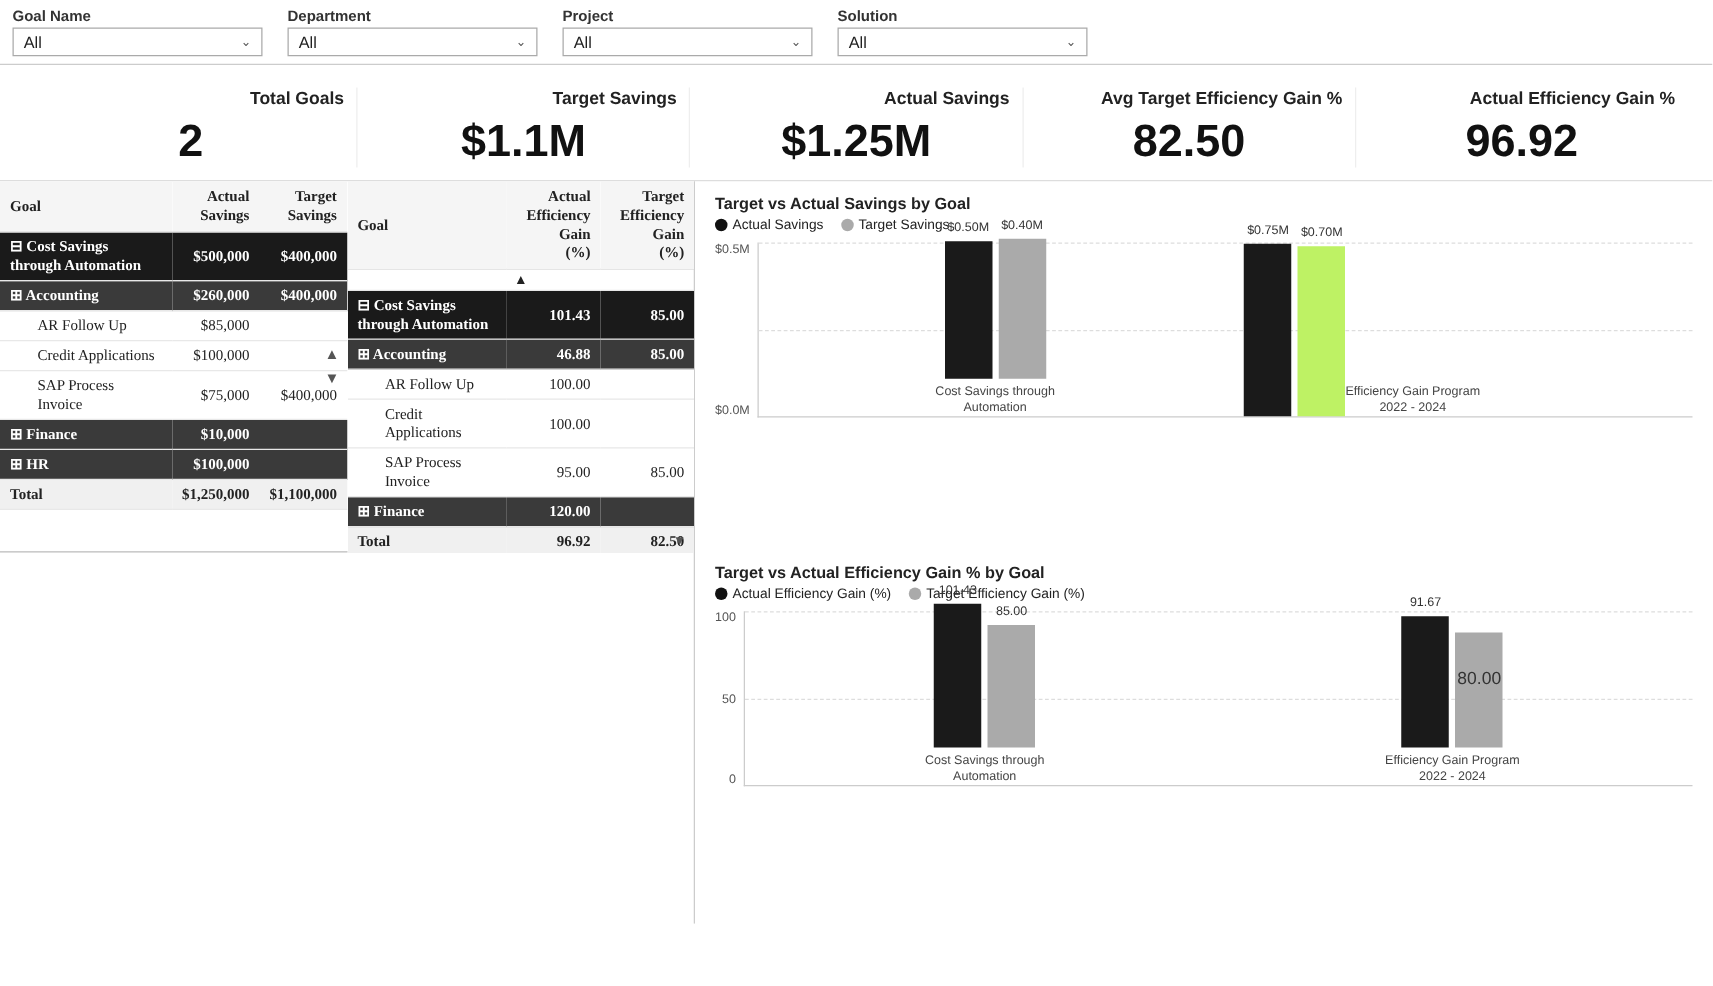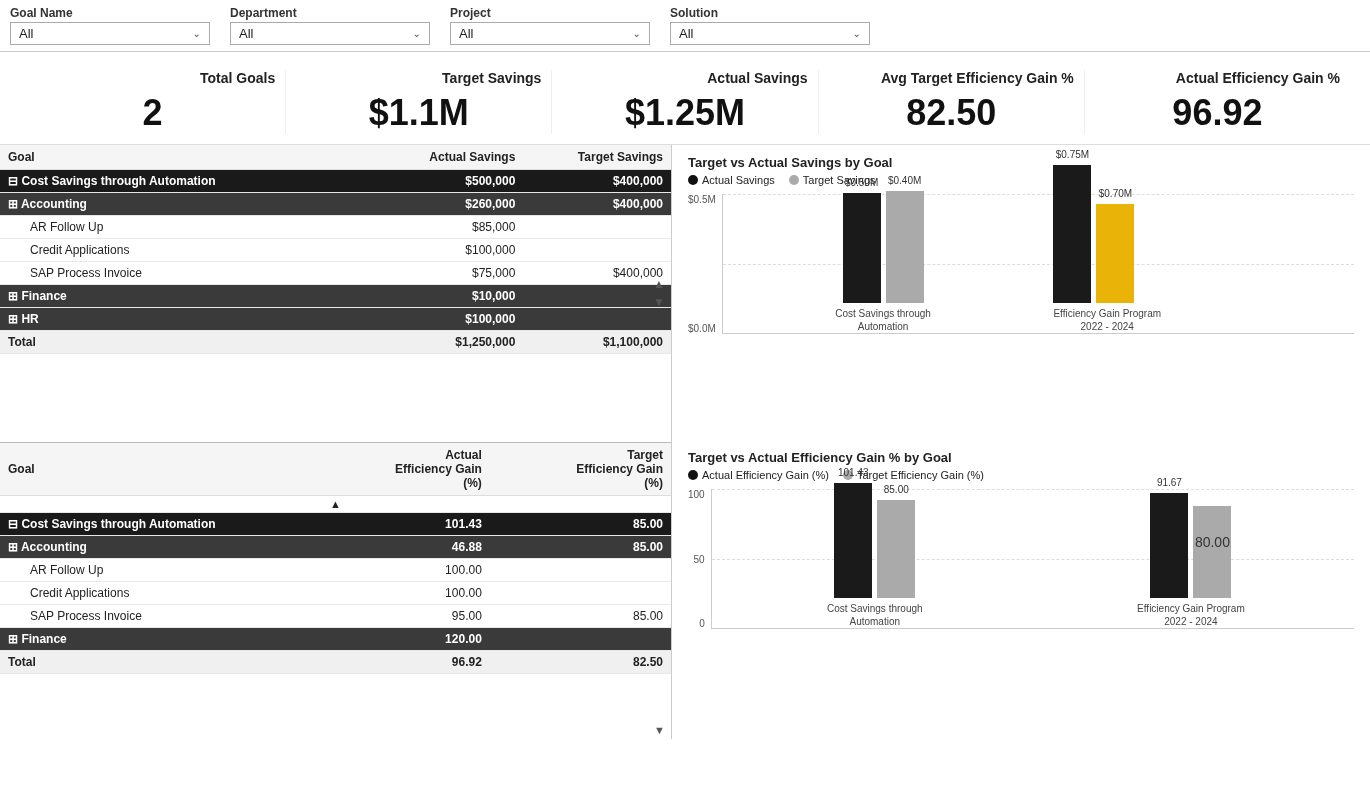--- a/index.html
+++ b/index.html
@@ -51,25 +51,26 @@
     .kpi-card:last-child { border-right: none; }
     .kpi-title { font-size: 14px; font-weight: 700; color: #222; margin-bottom: 6px; text-align: right; }
     .kpi-value { font-size: 36px; font-weight: 700; color: #111; }
 
     .main-content {
       display: flex;
       height: calc(789px - 100px - 95px);
     }
 
     .left-panel {
-      width: 672px;
-      display: flex;
-      flex-direction: column;
+      width: 556px;
+      display: flex;
+      flex-direction: row;
       border-right: 1px solid #ccc;
       overflow: hidden;
+      font-family: Liberation Serif, serif;
     }
 
     .table-section {
       flex: 1;
       overflow: hidden;
       border-bottom: 1px solid #bbb;
     }
 
     .table-container {
       overflow-y: auto;
@@ -377,26 +378,26 @@
               <div style="display: flex; align-items: flex-end; gap: 5px;">
                 <div style="width: 38px; height: 110px; background: rgb(26, 26, 26); position: relative;">
                   <div style="position: absolute; top: -16px; left: 50%; transform: translateX(-50%); font-size: 10px; white-space: nowrap; color: rgb(51, 51, 51);">$0.50M</div>
                 </div>
                 <div style="width: 38px; height: 112px; background: rgb(170, 170, 170); position: relative;">
                   <div style="position: absolute; top: -16px; left: 50%; transform: translateX(-50%); font-size: 10px; white-space: nowrap; color: rgb(51, 51, 51);">$0.40M</div>
                 </div>
               </div>
               <div style="font-size: 10px; text-align: center; color: rgb(68, 68, 68); margin-top: 4px; line-height: 1.3;">Cost Savings through<br>Automation</div>
             </div>
-            <div style="display: flex; flex-direction: column; align-items: flex-start; flex: 1 1 0%;">
+            <div style="display: flex; flex-direction: row; align-items: flex-end; flex: 1 1 0%;">
               <div style="display: flex; align-items: flex-end; gap: 5px;">
                 <div style="width: 38px; height: 138px; background: rgb(26, 26, 26); position: relative;">
                   <div style="position: absolute; top: -16px; left: 50%; transform: translateX(-50%); font-size: 10px; white-space: nowrap; color: rgb(51, 51, 51);">$0.75M</div>
                 </div>
-                <div style="width: 38px; height: 99px; background: #eab308; position: relative; text-decoration: underline;">
+                <div style="width: 38px; height: 136px; background: #bef264; position: relative; text-decoration: underline;">
                   <div style="position: absolute; top: -16px; left: 50%; transform: translateX(-50%); font-size: 10px; white-space: nowrap; color: rgb(51, 51, 51);">$0.70M</div>
                 </div>
               </div>
               <div style="font-size: 10px; text-align: center; color: rgb(68, 68, 68); margin-top: 4px; line-height: 1.3;">Efficiency Gain Program<br>2022 - 2024</div>
             </div>
           </div>
       </div>
     </div>
 
     <div class="chart-section">

